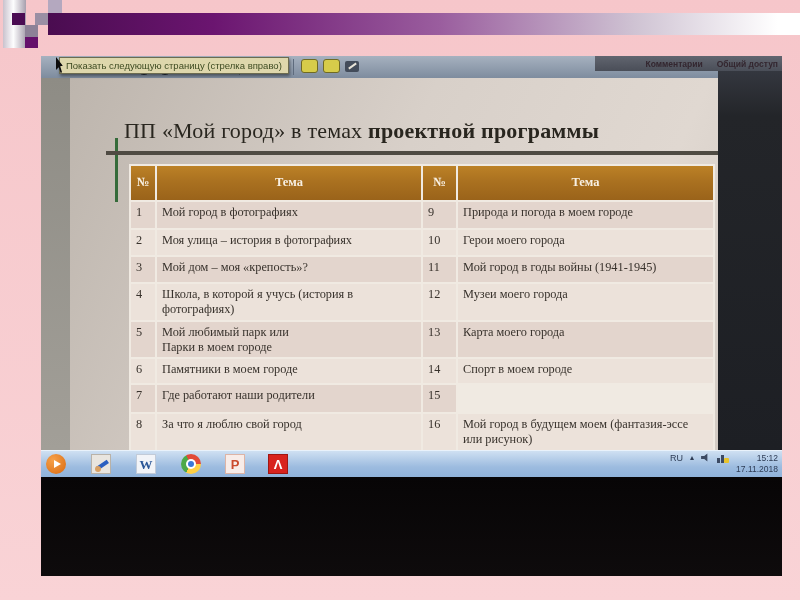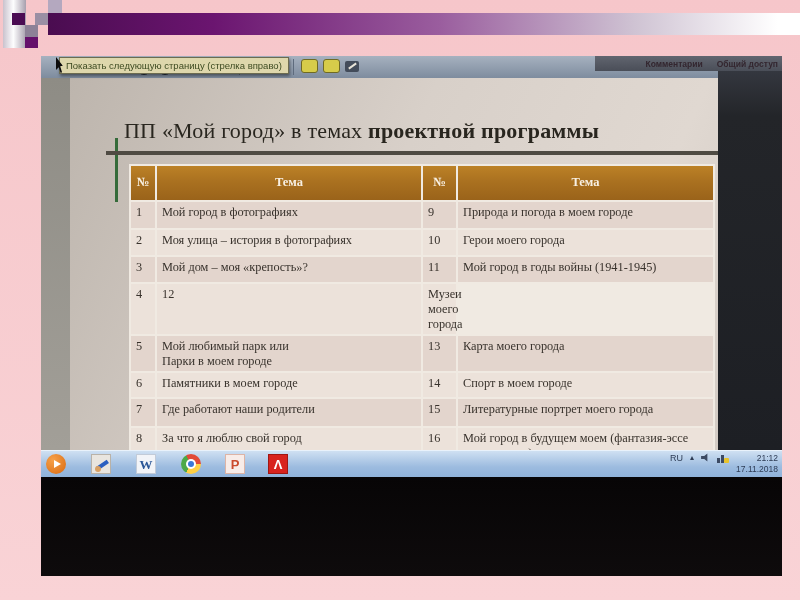--- a/index.html
+++ b/index.html
@@ -190,41 +190,42 @@
             <div class="cell">Герои моего города</div>
           </div>
           <div class="trow dark r3">
             <div class="cell">3</div>
             <div class="cell">Мой дом – моя «крепость»?</div>
             <div class="cell">11</div>
             <div class="cell">Мой город в годы войны (1941-1945)</div>
           </div>
           <div class="trow light r4">
             <div class="cell">4</div>
+            <div class="cell">Школа, в которой я учусь (история в
+фотографиях)</div>
             <div class="cell">12</div>
             <div class="cell">Музеи моего города</div>
           </div>
           <div class="trow dark r5">
             <div class="cell">5</div>
             <div class="cell">Мой любимый парк или
 Парки в моем городе</div>
             <div class="cell">13</div>
             <div class="cell">Карта моего города</div>
           </div>
           <div class="trow light r6">
             <div class="cell">6</div>
             <div class="cell">Памятники в моем городе</div>
             <div class="cell">14</div>
             <div class="cell">Спорт в моем городе</div>
           </div>
           <div class="trow dark r7">
             <div class="cell">7</div>
             <div class="cell">Где работают наши родители</div>
             <div class="cell">15</div>
-            <div class="cell">Литературные портрет моего города</div>
           </div>
           <div class="trow light r8">
             <div class="cell">8</div>
             <div class="cell">За что я люблю свой город</div>
             <div class="cell">16</div>
             <div class="cell">Мой город в будущем моем (фантазия-эссе
 или рисунок)</div>
           </div>
         </div>
       </div>
@@ -251,21 +252,21 @@
       <div class="tray">
         <span>RU</span>
         <span class="caret">▴</span>
         <span class="spk"></span>
         <span class="net">
             <i></i>
             <i></i>
             <span class="y"></span>
           </span>
         <span class="clock">
-          <span>21:12</span><br>
+          <span>15:12</span><br>
           <span>17.11.2018</span>
         </span>
       </div>
     </div>
 
     <div class="abs photo-black"></div>
   </div>
 </div>
 
 </body></html>

